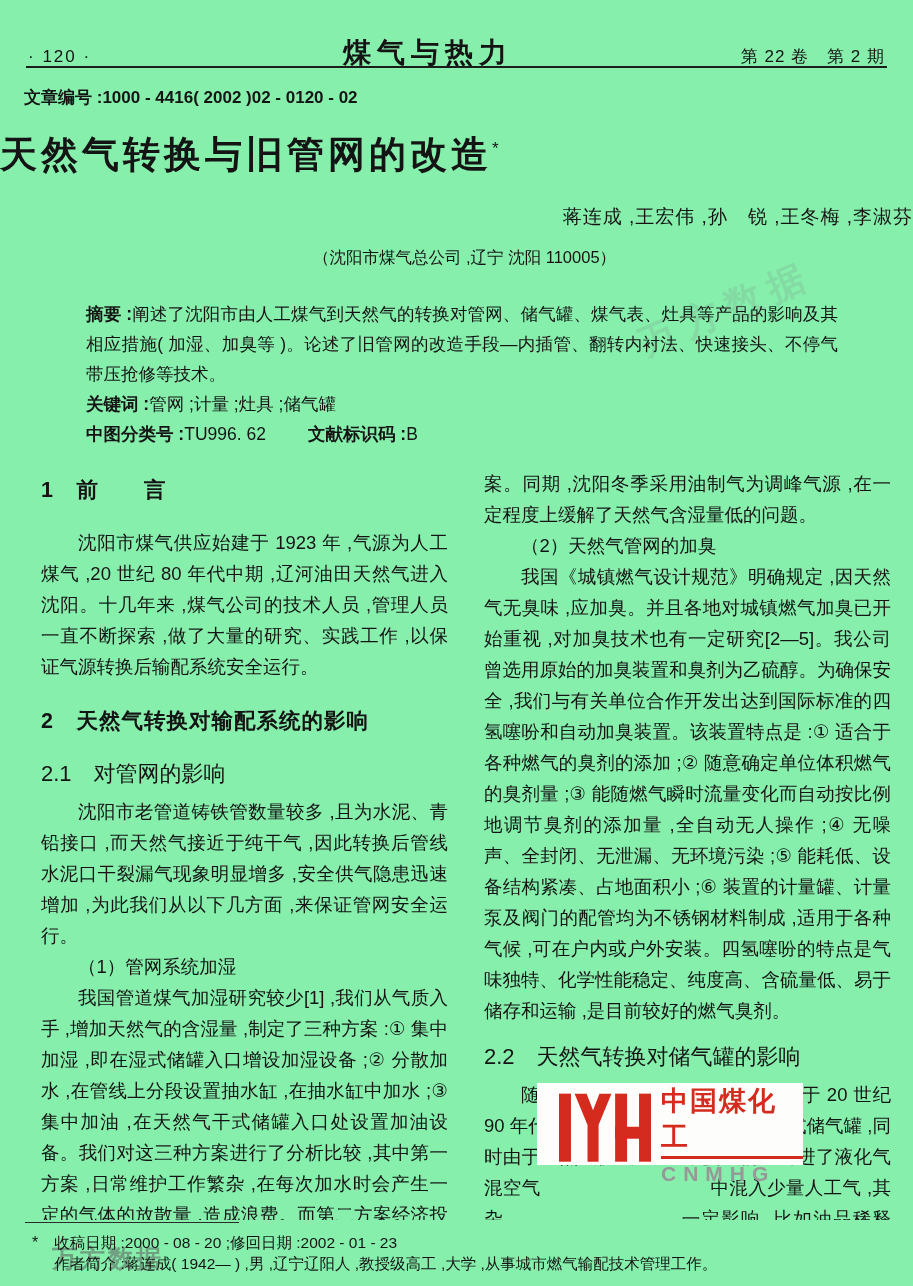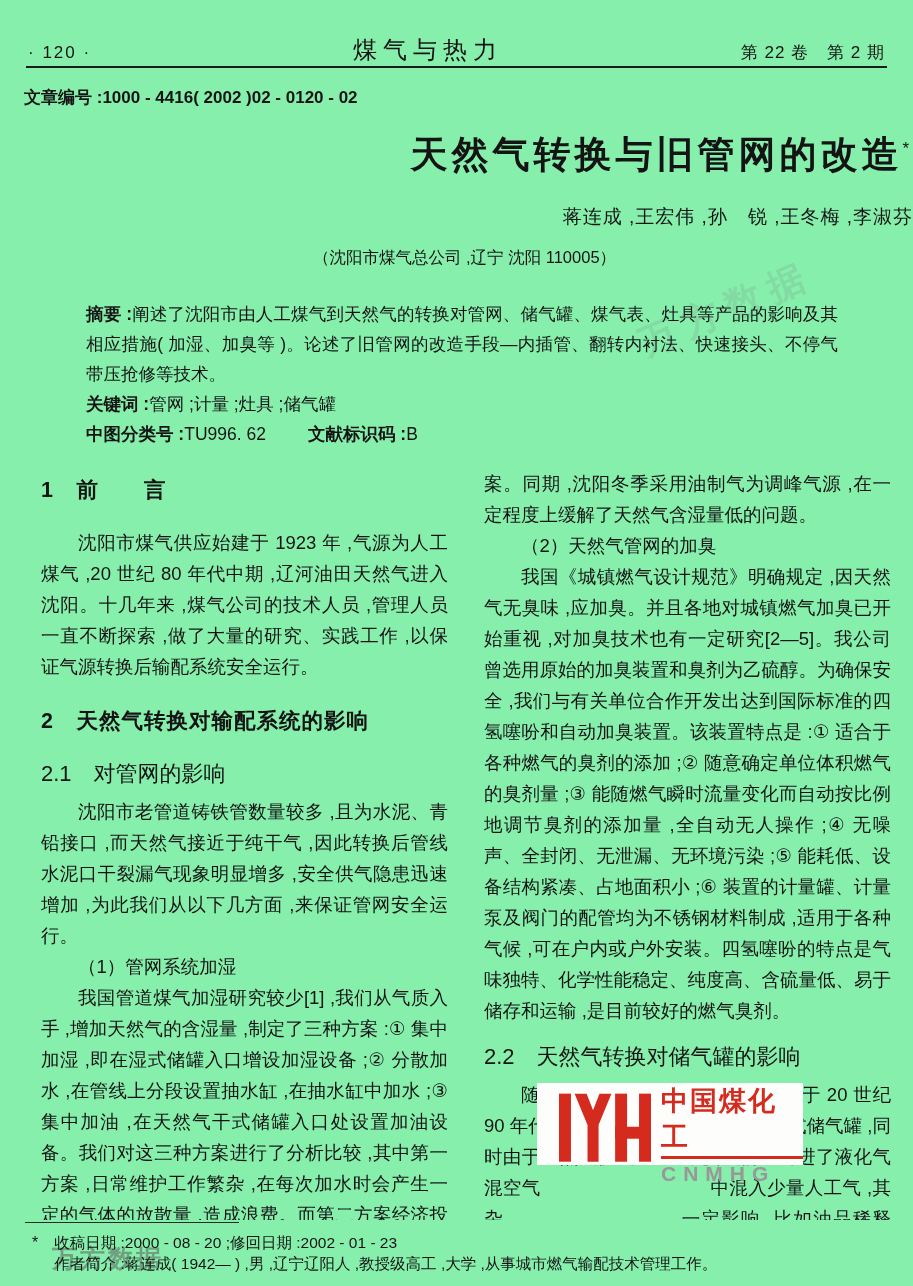--- a/index.html
+++ b/index.html
@@ -6,29 +6,29 @@
   html,body { margin:0; padding:0; background:#9a9a9a; }
   .page {
     position:relative; width:913px; height:1286px; margin:0 auto;
     background:#86efac; color:#141414; overflow:hidden;
     font-family:"Liberation Sans","DejaVu Sans",sans-serif;
   }
   
   .page-header{ position:absolute; top:34px; left:28px; right:28px;
     display:flex; justify-content:space-between; align-items:baseline; }
   .page-num{ font-size:17px; letter-spacing:2px; }
-  .journal-title{ font-size:24px; font-weight:normal; letter-spacing:6px;margin-left:24px; }
+  .journal-title{ font-size:28px; font-weight:bold; letter-spacing:6px;margin-left:24px; }
   .issue-info{ font-size:17px; letter-spacing:1px; }
   .header-rule{ position:absolute; top:66px; left:26px; right:26px;
     border-top:2px solid #1c1c1c; }
   .article-number{ position:absolute; top:86px; left:24px;
     font-size:17px; font-weight:bold; }
   
   .title{ position:absolute; top:130px; left:0; width:100%; margin:0;
-    text-align:right; font-size:37px; font-weight:bold; letter-spacing:4px; }
+    text-align:left; font-size:37px; font-weight:bold; letter-spacing:4px; }
   .title sup{ font-size:17px; font-weight:normal; }
   .authors{ position:absolute; top:204px; left:0; width:100%;
     text-align:right; font-size:19px; letter-spacing:1px; }
   .affiliation{ position:absolute; top:247px; left:8px; width:100%;
     text-align:center; font-size:16.5px; }
   
   .abstract{ position:absolute; top:299px; left:86px; width:752px;
     font-size:17.5px; line-height:30px; text-align:justify; }
   .abstract p{ margin:0; }
   .abstract .lbl{ font-weight:bold; }

